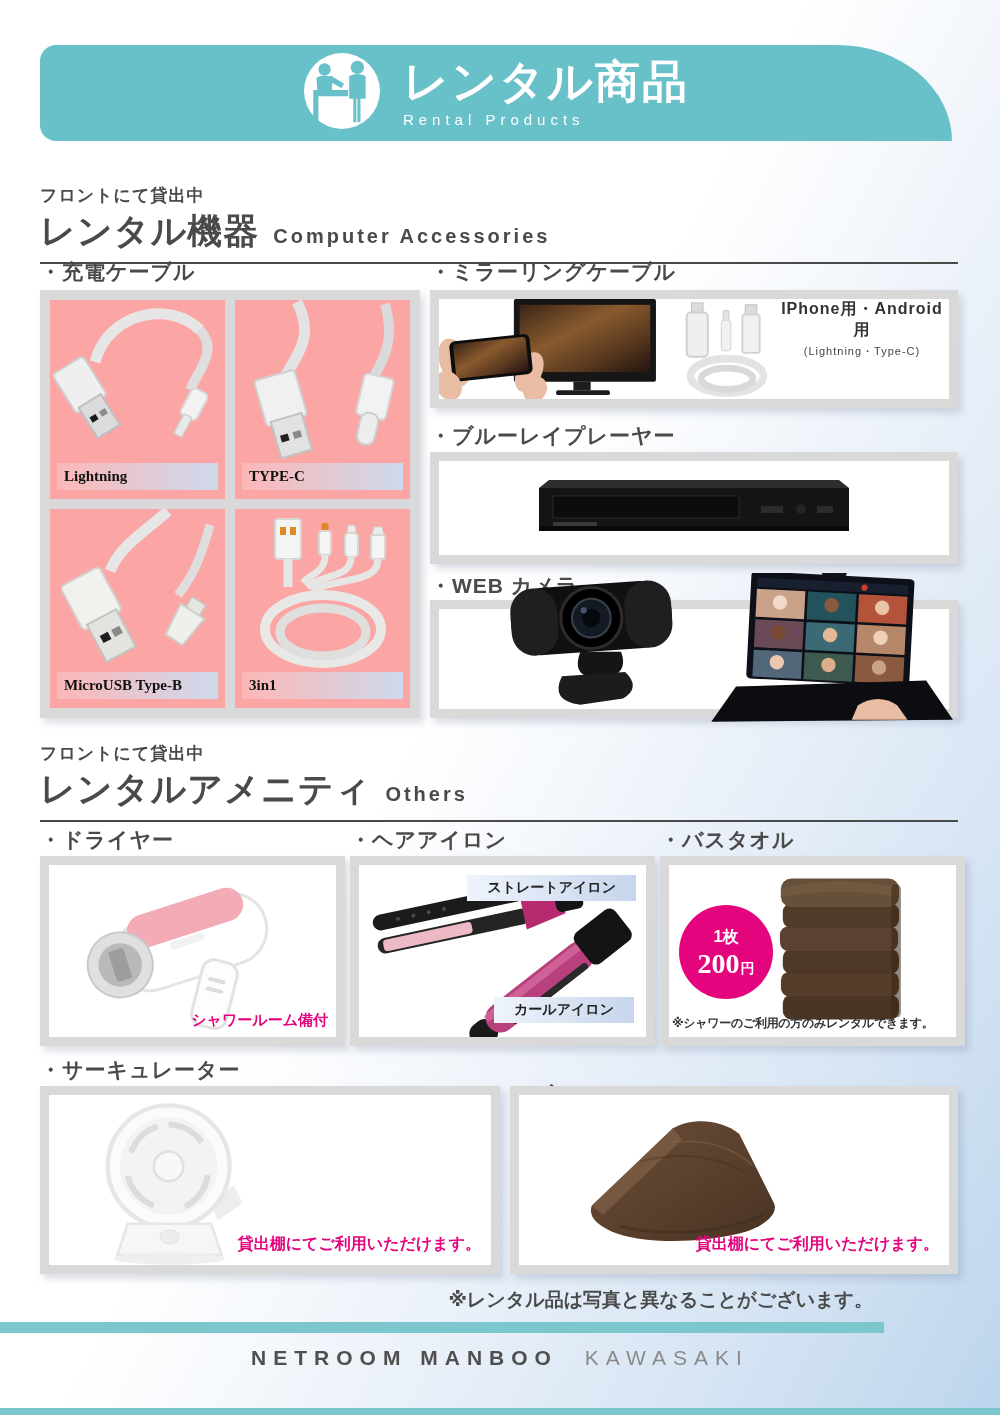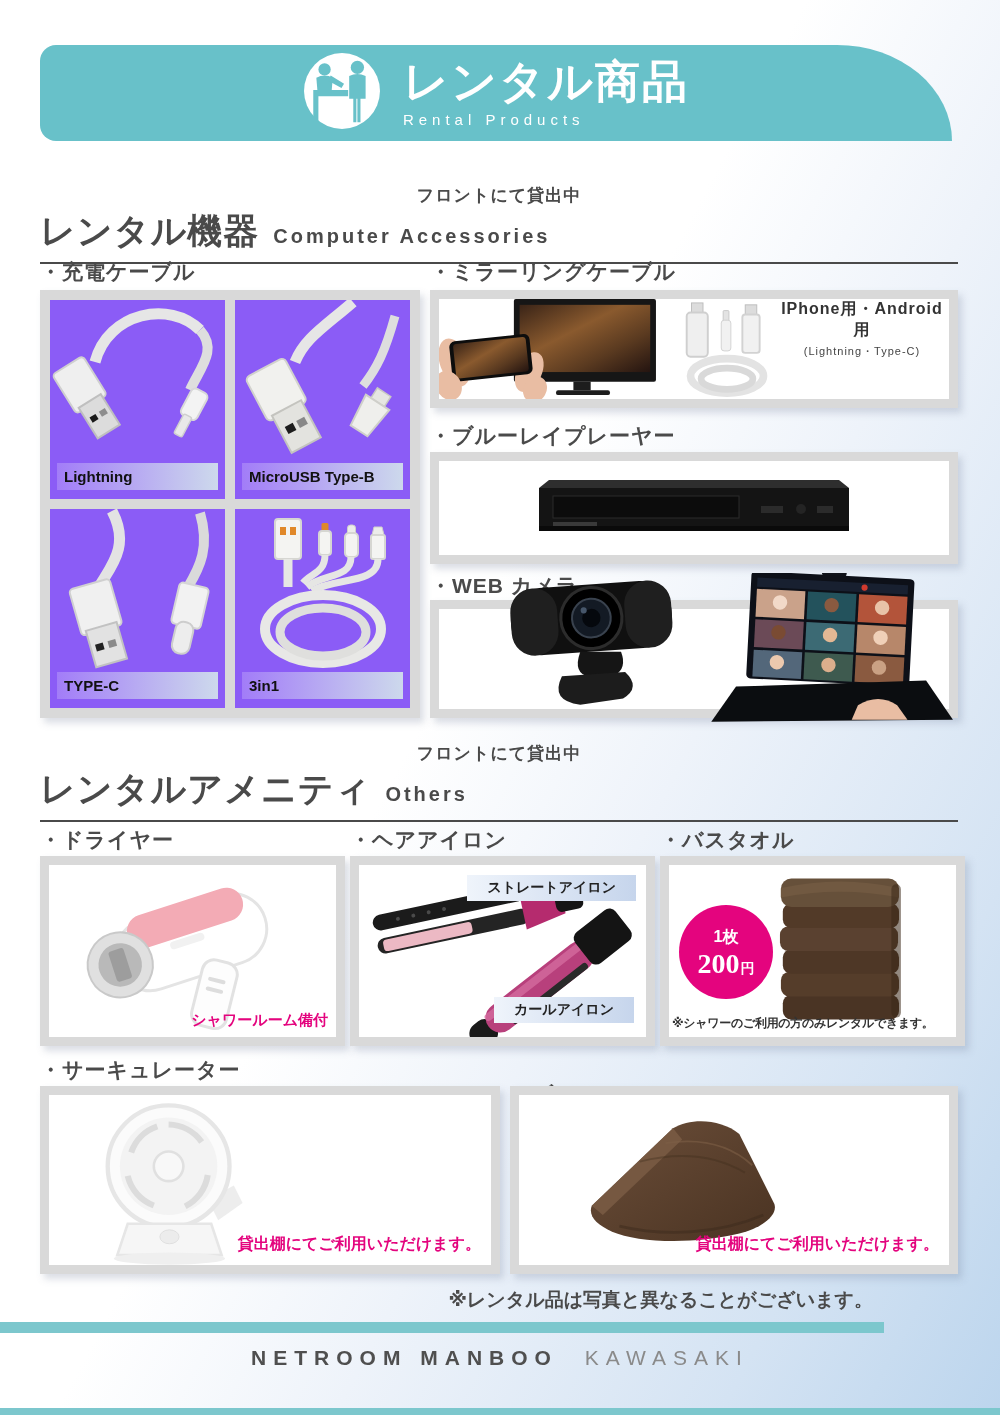--- a/index.html
+++ b/index.html
@@ -11,38 +11,38 @@
   
   .banner{
     position:absolute;left:40px;top:45px;width:912px;height:96px;
     background:#68c1c9;border-radius:16px 115px 0 16px / 16px 96px 0 16px;
     display:flex;align-items:center;justify-content:center;
   }
   .banner-inner{display:flex;align-items:center;gap:22px;}
   .banner-title{font-size:45px;font-weight:bold;color:#ffffff;letter-spacing:2px;line-height:1;}
   .banner-subtitle{font-size:15px;color:#ffffff;letter-spacing:5px;margin-top:7px;}
   
-  .section-head{position:absolute;left:40px;width:918px;color:#4a4a4a;text-align:center;}
+  .section-head{position:absolute;left:40px;width:918px;color:#4a4a4a;}
   .sec-badge{font-size:17px;font-weight:bold;letter-spacing:1px;}
   .sec-title-row{display:flex;align-items:baseline;margin-top:1px;}
   .sec-title{font-size:35px;font-weight:bold;letter-spacing:1px;}
   .sec-sub{font-size:20px;font-weight:bold;letter-spacing:3px;margin-left:14px;}
   .sec-rule{border-bottom:2.5px solid #4a4a4a;margin-top:7px;}
   
   .item-heading{position:absolute;font-size:21px;font-weight:bold;color:#4a4a4a;letter-spacing:1px;}
   
   .pbox{position:absolute;background:#d9d9d9;padding:9px;box-sizing:border-box;
         box-shadow:4px 5px 7px rgba(110,125,150,.25);}
   .pbox .inner{position:relative;background:#ffffff;width:100%;height:100%;}
   .ov{overflow:visible;}
   
   .cable-grid{position:absolute;left:40px;top:290px;width:380px;height:428px;background:#d9d9d9;
     padding:10px;box-sizing:border-box;display:grid;grid-template-columns:1fr 1fr;grid-template-rows:1fr 1fr;gap:10px;
     box-shadow:4px 5px 7px rgba(110,125,150,.25);}
-  .cable-card{position:relative;background:#8b5cf6;overflow:hidden;}
+  .cable-card{position:relative;background:#fca5a5;overflow:hidden;font-family:Liberation Serif, serif;}
   .cable-label{position:absolute;left:7px;right:7px;bottom:9px;height:27px;line-height:27px;
     padding-left:7px;font-size:15px;font-weight:bold;color:#111;
     background:linear-gradient(90deg,rgba(255,255,255,.2) 0%,#cdd9ec 100%);}
   .cable-art{position:absolute;left:0;top:0;}
   
   .mirror-inner{display:flex;align-items:flex-start;height:100%;}
   .compat{flex:1;text-align:center;color:#333;}
   .compat-main{font-size:16px;font-weight:bold;letter-spacing:1px;}
   .compat-sub{font-size:11px;letter-spacing:1px;margin-top:3px;color:#444;}
   
@@ -118,52 +118,52 @@
         <g transform="rotate(28 138 118)">
           <rect x="128" y="88" width="18" height="30" rx="5" fill="#f3f3f3" stroke="#d8d8d8" stroke-width="2"></rect>
           <rect x="132.5" y="116" width="9" height="22" rx="2" fill="#e9e9e9" stroke="#cfcfcf" stroke-width="1.5"></rect>
         </g>
       </svg>
       <div class="cable-label">Lightning</div>
     </div>
 
     <div class="cable-card">
       <svg class="cable-art" viewBox="0 0 175 170" width="175" height="170">
+        <path d="M62 2 C 80 36, 62 56, 50 76" stroke="#e3e3e3" stroke-width="11" fill="none"></path>
+        <path d="M150 4 C 160 38, 150 58, 138 78" stroke="#dadada" stroke-width="10" fill="none"></path>
+        <g transform="rotate(-16 48 110)">
+          <rect x="28" y="74" width="42" height="48" rx="4" fill="#f0f0f0" stroke="#d0d0d0" stroke-width="2"></rect>
+          <rect x="33" y="118" width="32" height="38" fill="#e2e2e2" stroke="#c2c2c2" stroke-width="2"></rect>
+          <rect x="38" y="134" width="8" height="7" fill="#222"></rect>
+          <rect x="51" y="134" width="8" height="7" fill="#8a8a8a"></rect>
+        </g>
+        <g transform="rotate(13 140 110)">
+          <rect x="122" y="76" width="30" height="42" rx="4" fill="#f2f2f2" stroke="#d5d5d5" stroke-width="2"></rect>
+          <rect x="128" y="114" width="18" height="32" rx="8" fill="#ededed" stroke="#cdcdcd" stroke-width="2"></rect>
+        </g>
+      </svg>
+      <div class="cable-label">TYPE-C</div>
+    </div>
+
+    <div class="cable-card">
+      <svg class="cable-art" viewBox="0 0 175 170" width="175" height="170">
         <path d="M118 2 C 88 28, 70 38, 60 62" stroke="#e6e6e6" stroke-width="11" fill="none"></path>
         <path d="M160 16 C 150 52, 142 68, 128 86" stroke="#dedede" stroke-width="9" fill="none"></path>
         <g transform="rotate(-28 55 105)">
           <rect x="28" y="60" width="44" height="50" rx="5" fill="#f1f1ee" stroke="#d2d2cd" stroke-width="2"></rect>
           <rect x="34" y="106" width="33" height="42" fill="#e3e3df" stroke="#c4c4bf" stroke-width="2"></rect>
           <rect x="40" y="122" width="9" height="8" fill="#1d1d1d"></rect>
           <rect x="53" y="122" width="9" height="8" fill="#888888"></rect>
         </g>
         <g transform="rotate(33 130 118)">
           <rect x="124" y="86" width="16" height="12" fill="#e6e6e2" stroke="#c8c8c3" stroke-width="1.5"></rect>
           <path d="M118 98 h28 l-4 34 h-20 z" fill="#efefec" stroke="#cfcfca" stroke-width="2"></path>
         </g>
       </svg>
       <div class="cable-label">MicroUSB Type-B</div>
-    </div>
-
-    <div class="cable-card">
-      <svg class="cable-art" viewBox="0 0 175 170" width="175" height="170">
-        <path d="M62 2 C 80 36, 62 56, 50 76" stroke="#e3e3e3" stroke-width="11" fill="none"></path>
-        <path d="M150 4 C 160 38, 150 58, 138 78" stroke="#dadada" stroke-width="10" fill="none"></path>
-        <g transform="rotate(-16 48 110)">
-          <rect x="28" y="74" width="42" height="48" rx="4" fill="#f0f0f0" stroke="#d0d0d0" stroke-width="2"></rect>
-          <rect x="33" y="118" width="32" height="38" fill="#e2e2e2" stroke="#c2c2c2" stroke-width="2"></rect>
-          <rect x="38" y="134" width="8" height="7" fill="#222"></rect>
-          <rect x="51" y="134" width="8" height="7" fill="#8a8a8a"></rect>
-        </g>
-        <g transform="rotate(13 140 110)">
-          <rect x="122" y="76" width="30" height="42" rx="4" fill="#f2f2f2" stroke="#d5d5d5" stroke-width="2"></rect>
-          <rect x="128" y="114" width="18" height="32" rx="8" fill="#ededed" stroke="#cdcdcd" stroke-width="2"></rect>
-        </g>
-      </svg>
-      <div class="cable-label">TYPE-C</div>
     </div>
 
     <div class="cable-card">
       <svg class="cable-art" viewBox="0 0 175 170" width="175" height="170">
         <rect x="40" y="10" width="26" height="40" rx="3" fill="#f4f4f2" stroke="#d6d6d2" stroke-width="2"></rect>
         <rect x="45" y="18" width="6" height="8" fill="#e0882a"></rect>
         <rect x="55" y="18" width="6" height="8" fill="#e0882a"></rect>
         <rect x="86.5" y="14" width="7" height="10" rx="1.5" fill="#e0882a"></rect>
         <rect x="84" y="22" width="12" height="24" rx="3" fill="#f4f4f2" stroke="#d6d6d2" stroke-width="2"></rect>
         <rect x="112.5" y="16" width="8" height="10" rx="3" fill="#ececea" stroke="#cfcfcb"></rect>

